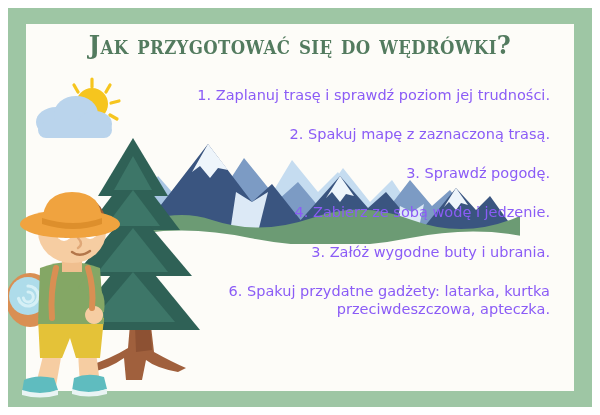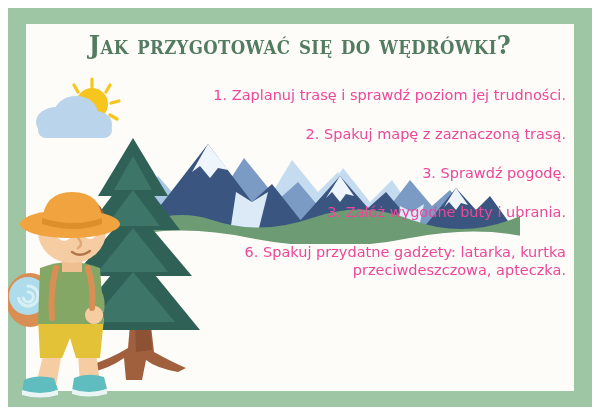--- a/index.html
+++ b/index.html
@@ -48,25 +48,25 @@
     font-variant: small-caps;
     letter-spacing: 0.4px;
     transform: scaleX(0.92);
     transform-origin: center center;
     white-space: nowrap;
     z-index: 40;
   }
   
   .list {
     position: absolute;
-    right: 34px;
+    right: 50px;
     top: 86px;
     width: 440px;
     text-align: right;
-    color: #ec4899;
+    color: #8b5cf6;
     font-size: 14.5px;
     line-height: 1.25;
     z-index: 30;
   }
   .list-item {
     margin-bottom: 21px;
   }
   .list-item:last-child {
     margin-bottom: 16px;
   }
@@ -217,17 +217,18 @@
       </g>
     </svg>
   </div>
 
   <div class="title">Jak przygotować się do wędrówki?</div>
 
   <div class="list">
     <div class="list-item">1. Zaplanuj trasę i sprawdź poziom jej trudności.</div>
     <div class="list-item">2. Spakuj mapę z zaznaczoną trasą.</div>
     <div class="list-item">3. Sprawdź pogodę.</div>
+    <div class="list-item">4. Zabierz ze sobą wodę i jedzenie.</div>
     <div class="list-item">3. Załóż wygodne buty i ubrania.</div>
     <div class="list-item">6. Spakuj przydatne gadżety: latarka, kurtka przeciwdeszczowa, apteczka.</div>
   </div>
 
 </div>
 
 </body></html>

